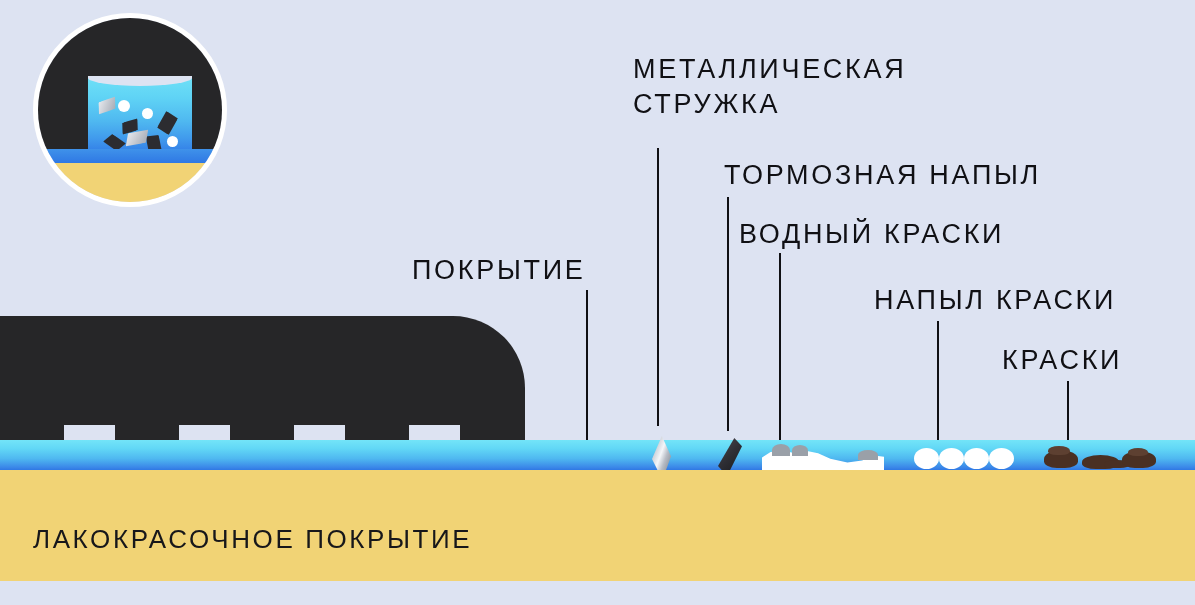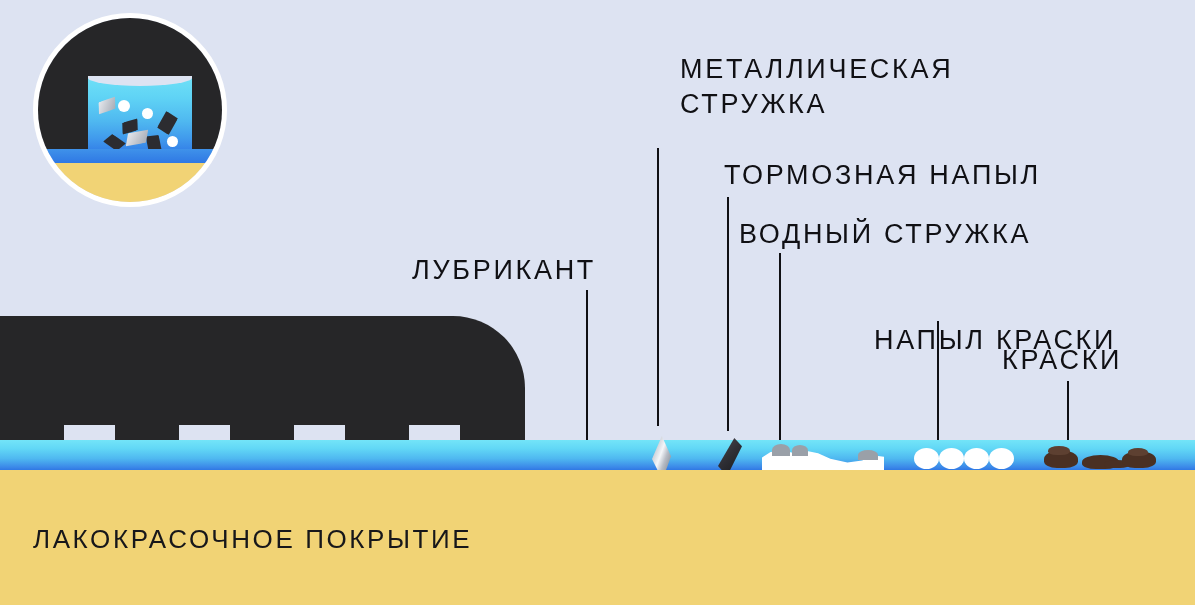--- a/index.html
+++ b/index.html
@@ -12,21 +12,21 @@
   }
   #stage{position:absolute;left:0;top:0;width:1195px;height:605px;}
 
   
   .sky{position:absolute;left:0;top:0;width:1195px;height:440px;background:#dde3f2;}
   .water{
     position:absolute;left:0;top:440px;width:1195px;height:30px;
     background:linear-gradient(to bottom,#73e4f8 0%,#62d8f6 28%,#4fb8f0 62%,#3a86e8 92%,#2f78e4 100%);
   }
   .paint{
-    position:absolute;left:0;top:470px;width:1195px;height:135px;
+    position:absolute;left:0;top:470px;width:1195px;height:111px;
     background:#f1d375;
   }
   .paint-label{
     position:absolute;left:33px;top:524px;
     font-size:26px;letter-spacing:2.6px;color:#17171a;
     white-space:nowrap;font-weight:400;
   }
 
   
   .scraper{
@@ -164,25 +164,25 @@
       <div class="soot-lump" style="left: 60px; top: 16px; width: 26px; height: 8px;"></div>
       <div class="soot-lump" style="left: 78px; top: 7px; width: 34px; height: 17px;"></div>
       <div class="soot-lump hl" style="left: 84px; top: 4px; width: 20px; height: 8px;"></div>
     </div>
 
   <div class="paint">
     <div class="paint-label" style="left:33px;top:54px">ЛАКОКРАСОЧНОЕ ПОКРЫТИЕ</div>
   </div>
 
   <div id="labels">
-      <div class="label" style="left: 412px; top: 253px;">ЛУБРИКАНТ</div>
-      <div class="label" style="left: 633px; top: 52px; margin-left: 47px;">МЕТАЛЛИЧЕСКАЯ<br>СТРУЖКА</div>
+      <div class="label" style="left: 412px; top: 253px;">ПОКРЫТИЕ</div>
+      <div class="label" style="left: 633px; top: 52px;">МЕТАЛЛИЧЕСКАЯ<br>СТРУЖКА</div>
       <div class="label" style="left: 724px; top: 158px;">ТОРМОЗНАЯ НАПЫЛ</div>
-      <div class="label" style="left: 739px; top: 217px;">ВОДНЫЙ СТРУЖКА</div>
-      <div class="label" style="left: 874px; top: 283px; margin-top: 40px;">НАПЫЛ КРАСКИ</div>
+      <div class="label" style="left: 739px; top: 217px;">ВОДНЫЙ КРАСКИ</div>
+      <div class="label" style="left: 874px; top: 283px;">НАПЫЛ КРАСКИ</div>
       <div class="label" style="left: 1002px; top: 343px;">КРАСКИ</div>
     </div>
 
   <div class="badge">
     <div class="badge-inner">
       <div class="badge-black"></div>
       <div class="badge-groove">
         <div class="badge-groove-top"></div>
         <div id="badge-chips">
             <div class="chip dark" style="left: 32px; top: 44px; width: 20px; height: 13px; transform: rotate(-24deg); clip-path: polygon(22% 0%, 100% 16%, 78% 100%, 0% 84%);"></div>

